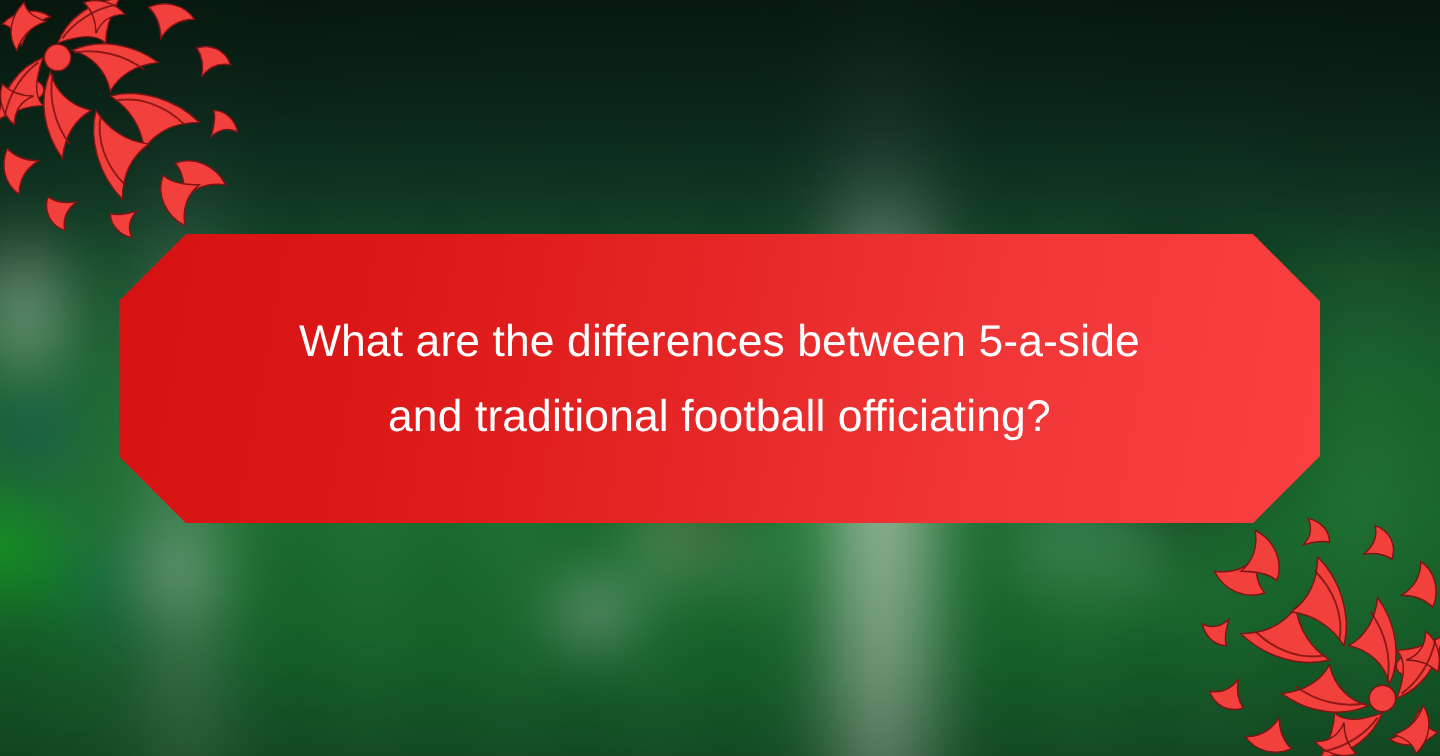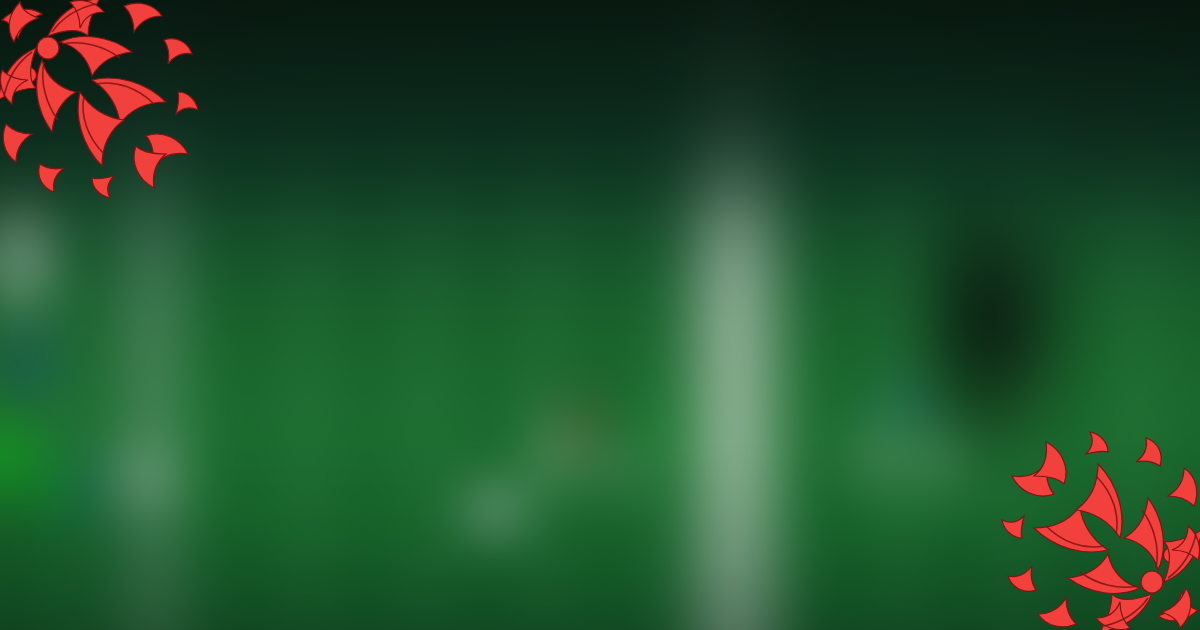--- a/index.html
+++ b/index.html
@@ -215,14 +215,18 @@
         <path d="M66 48 C86 44 108 50 124 62"></path>
         <path d="M48 66 C44 86 50 108 62 124"></path>
         <path d="M100 88 C120 84 142 92 158 108"></path>
         <path d="M88 100 C84 120 92 142 108 158"></path>
         <path d="M56 36 C66 22 82 12 100 8"></path>
         <path d="M36 56 C22 66 12 82 8 100"></path>
       </g>
     </svg>
   </div>
 
+  <div id="banner">
+    <h1 id="banner-title">What are the differences between 5-a-side
+and traditional football officiating?</h1>
+  </div>
 
 </div>
 
 </body></html>

